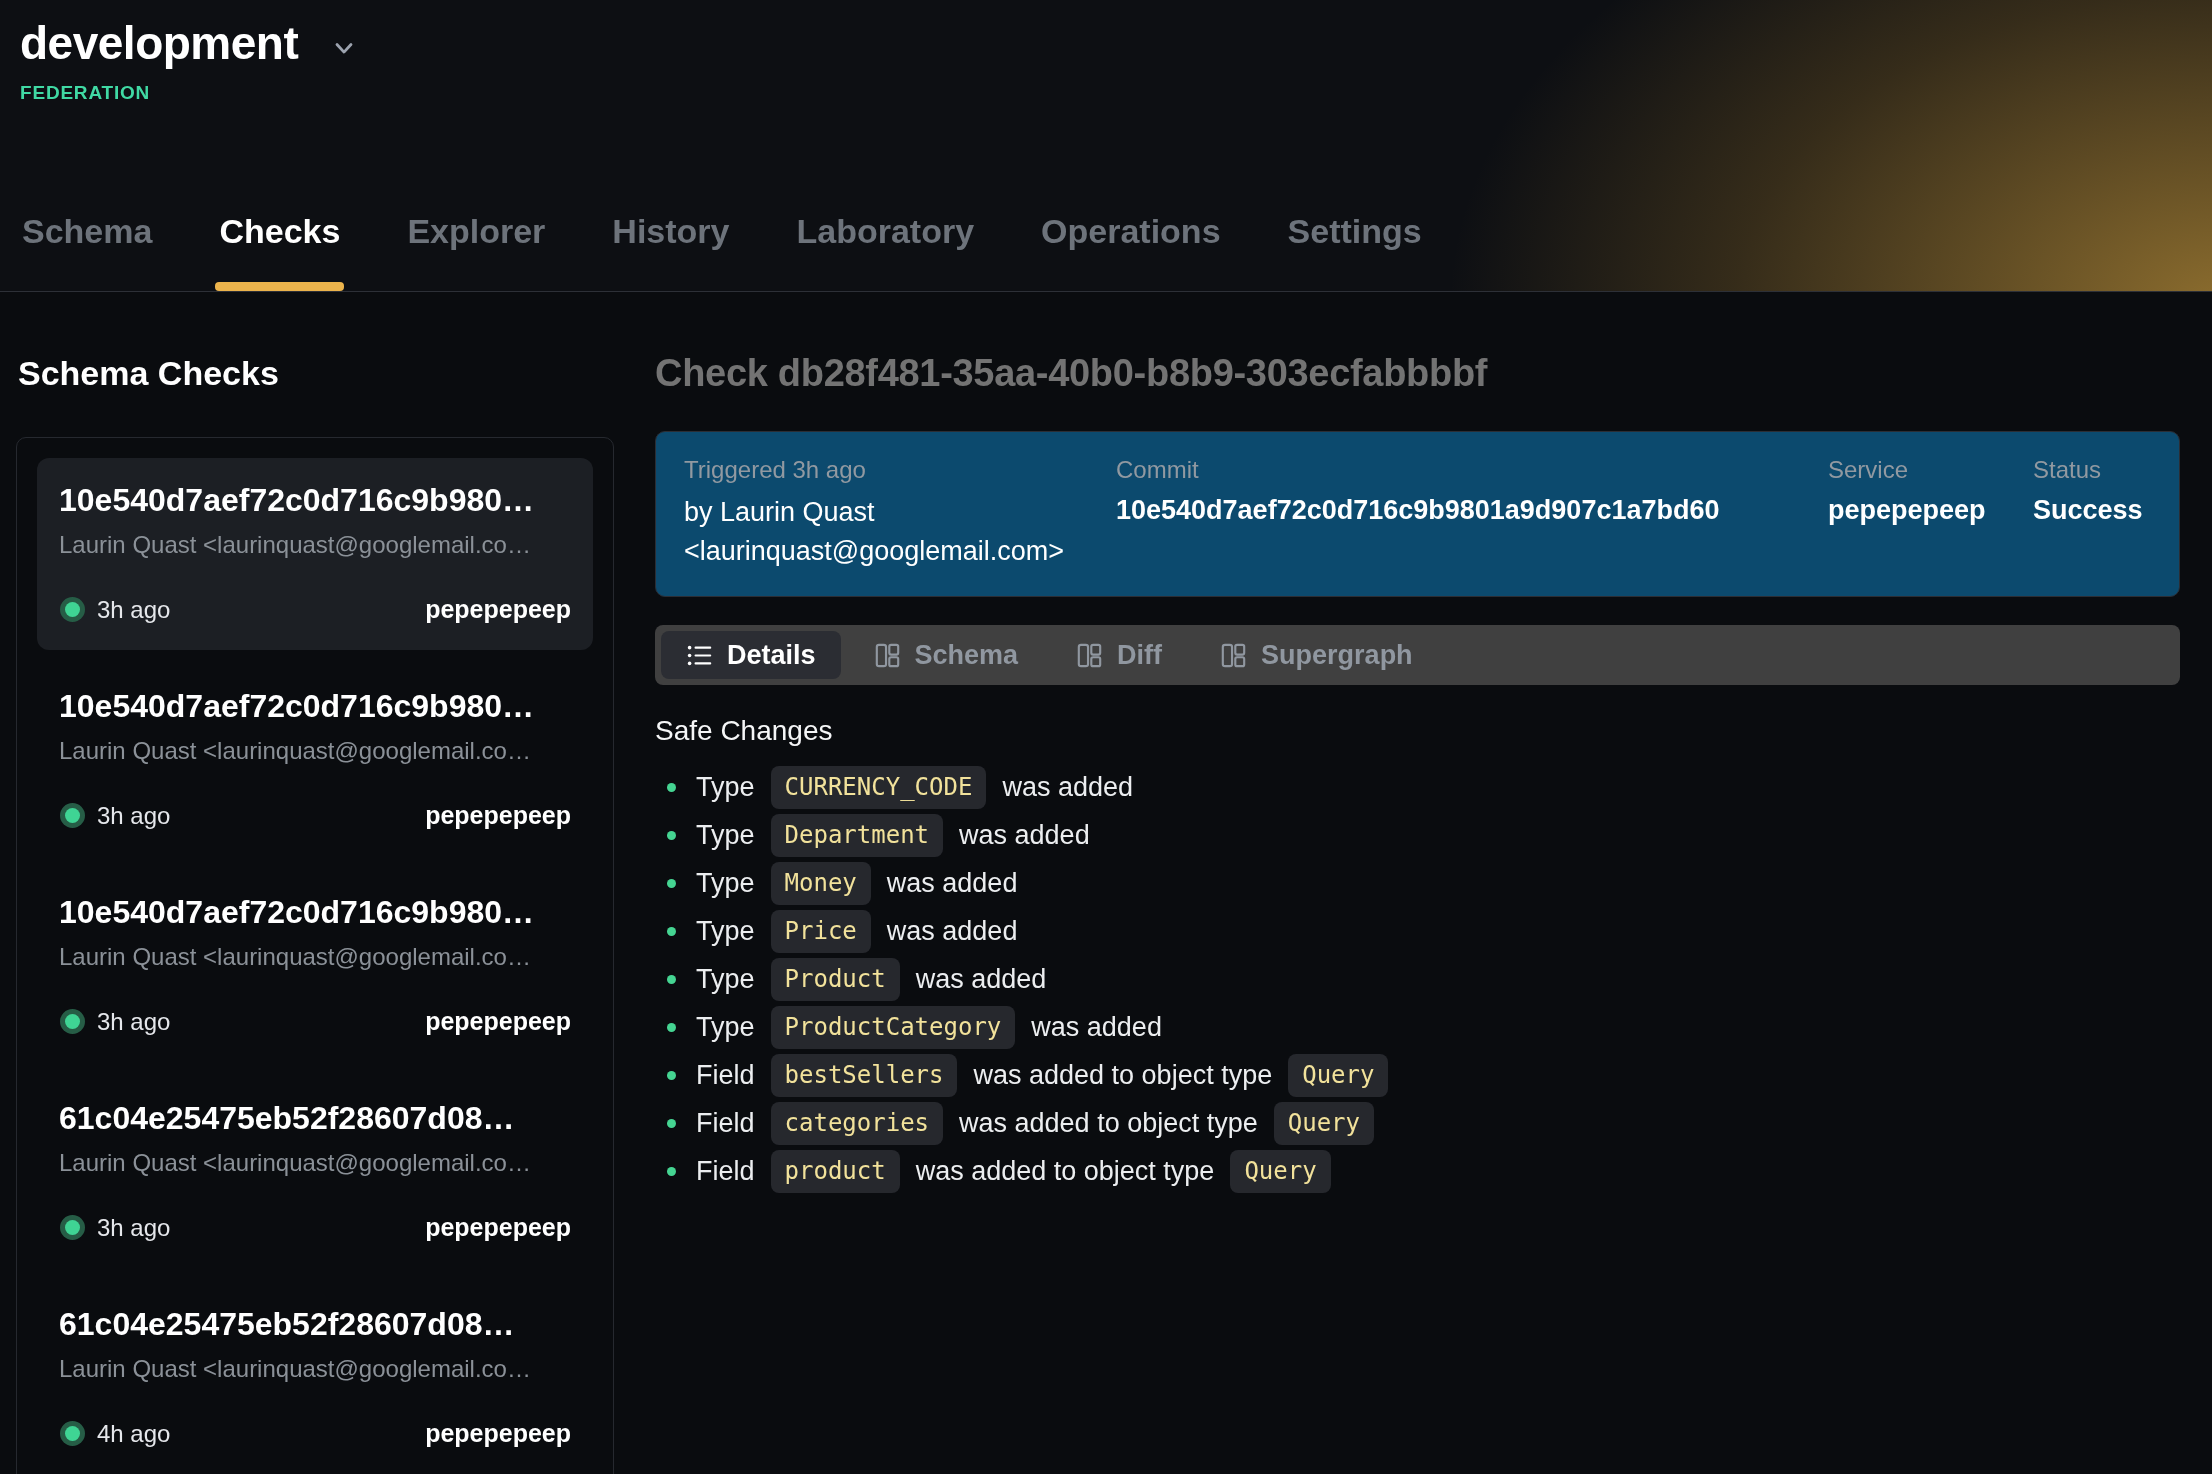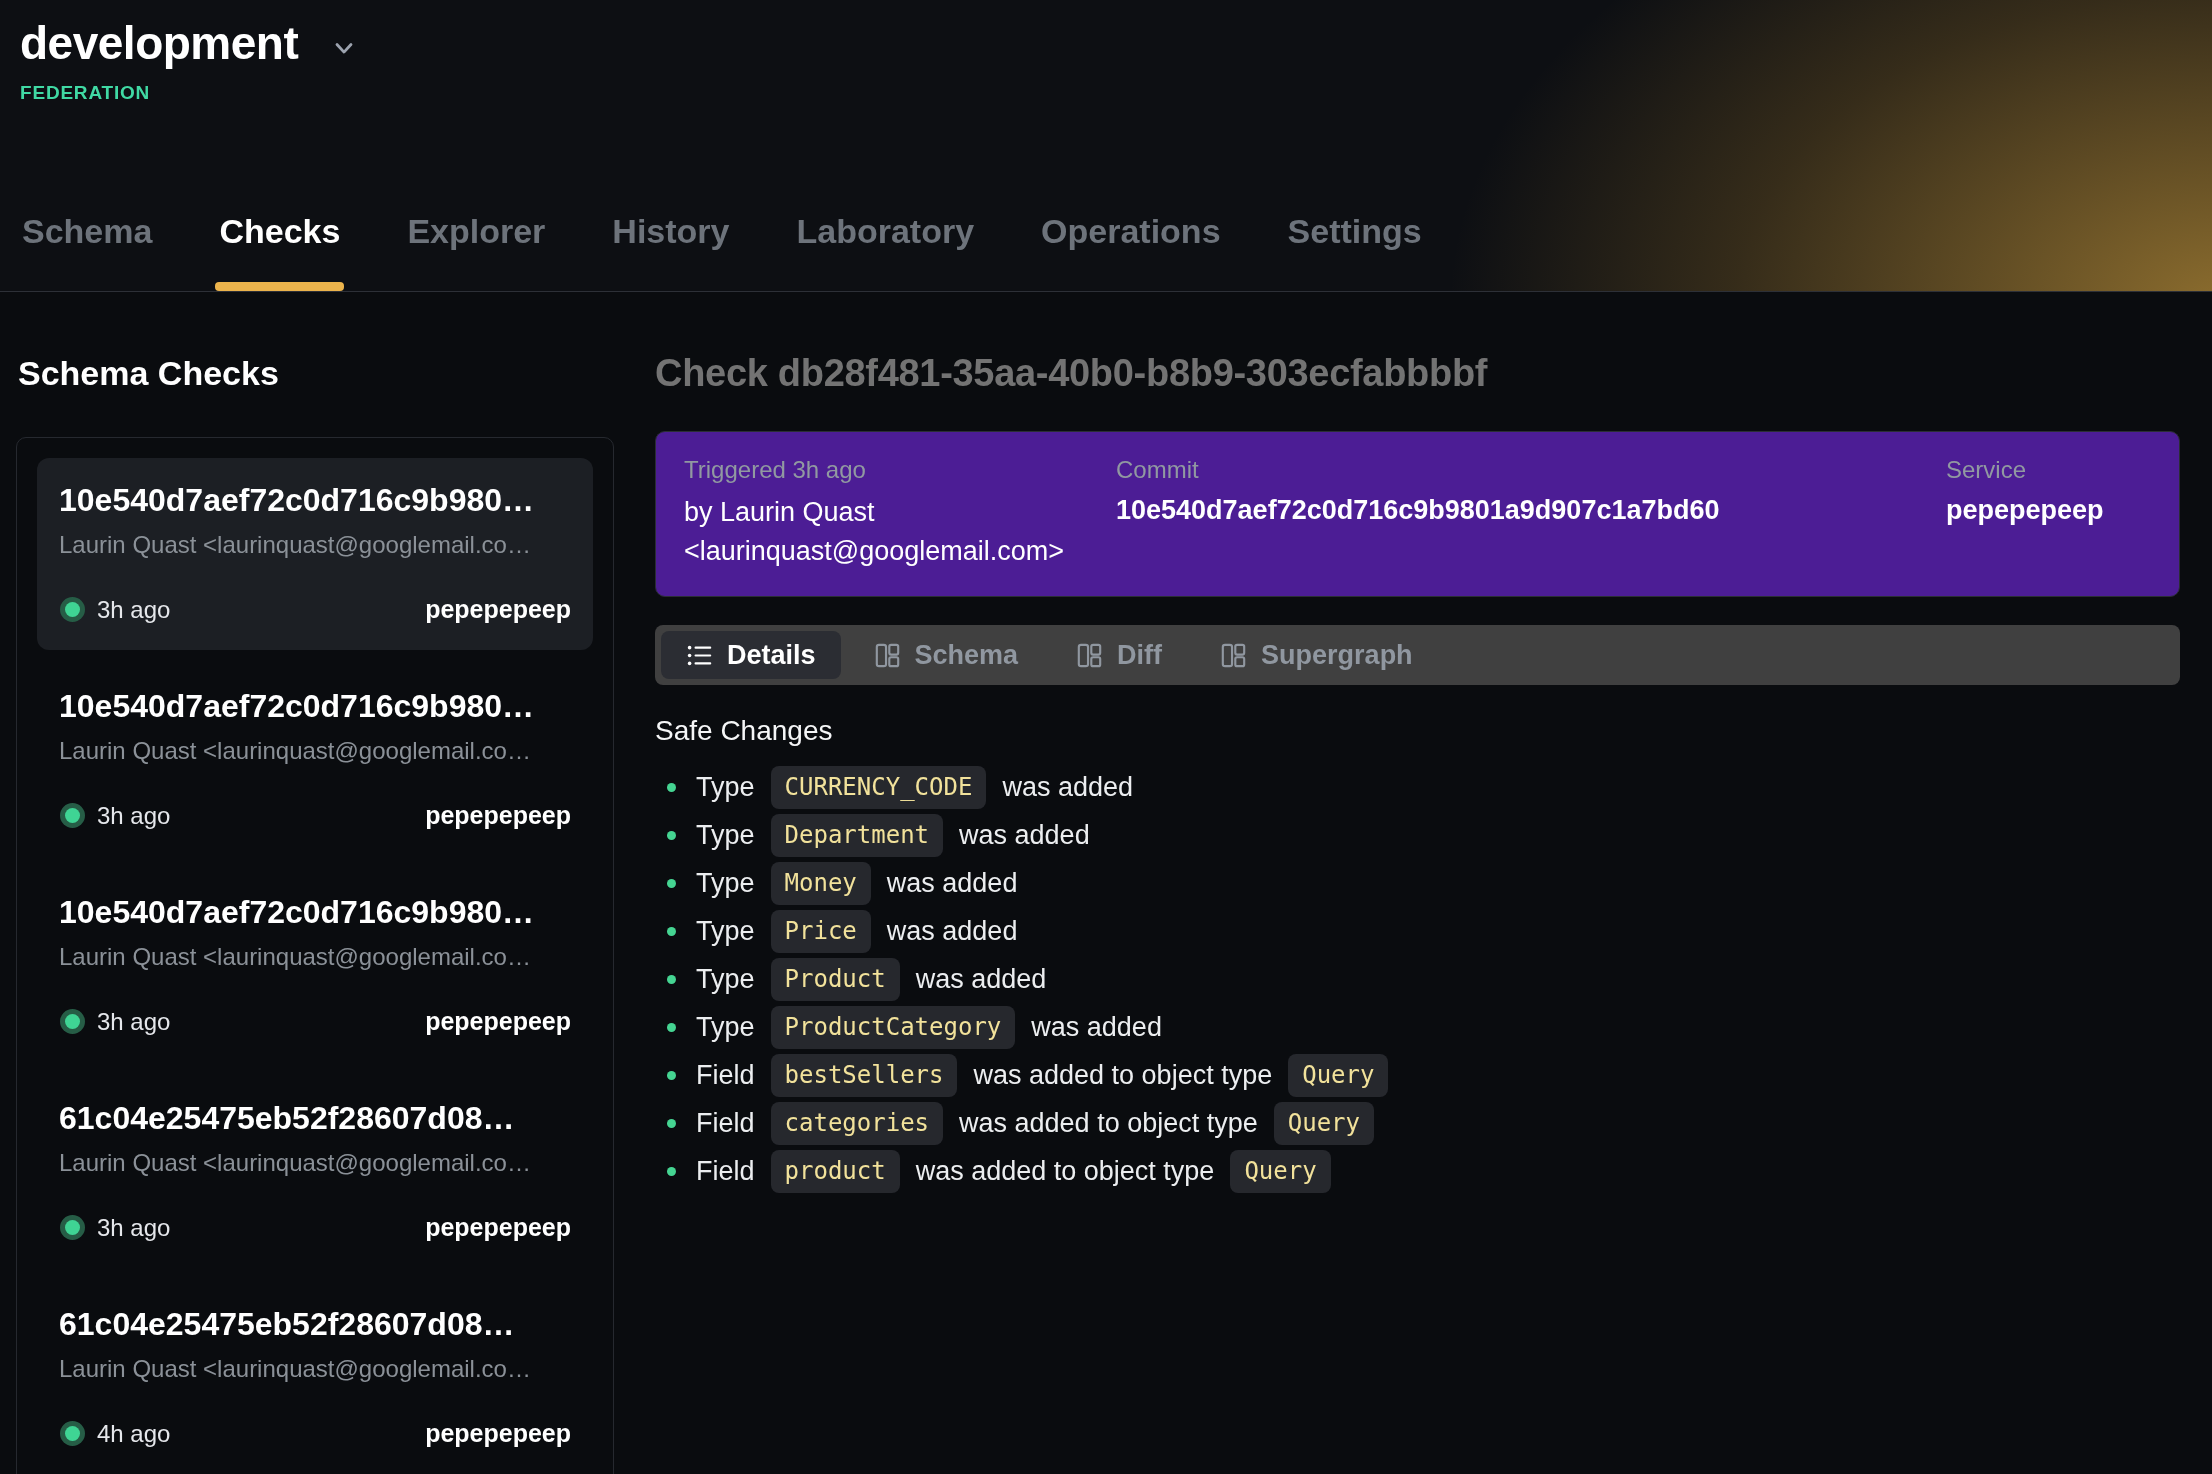--- a/index.html
+++ b/index.html
@@ -35,21 +35,21 @@
   .check-item.selected { background:#1c1f24; }
   .ci-title { font-size:32px; font-weight:700; color:#fff; white-space:nowrap; overflow:hidden; }
   .ci-author { margin-top:12px; font-size:24px; color:#8b9198; white-space:nowrap; overflow:hidden; }
   .ci-meta { margin-top:36px; display:flex; align-items:center; font-size:24px; color:#e5e7eb; }
   .dot { flex:none; width:15px; height:15px; border-radius:50%; background:#3fd494; box-shadow:0 0 0 5px #265d46; margin:5px 17px 5px 6px; }
   .ci-service { margin-left:auto; font-weight:700; font-size:25px; color:#fff; }
 
   .main { flex:1; padding:0 32px 0 41px; min-width:0; }
   .check-title { margin:60px 0 0; font-size:38px; font-weight:700; color:#737373; letter-spacing:-0.3px; }
 
-  .meta-box { margin-top:36px; background:#4c1d95; border:1px solid #2b2e35; border-radius:10px;
+  .meta-box { margin-top:36px; background:#0c4a6e; border:1px solid #2b2e35; border-radius:10px;
               padding:24px 28px 26px; display:flex; }
   .mcol-triggered { flex:0 0 432px; }
   .mcol-commit { flex:1; min-width:0; }
   .mcol-service { flex:0 0 205px; }
   .mcol-status { flex:0 0 118px; }
   .mlabel { font-size:24px; line-height:28px; color:#9199a1; }
   .mval { font-size:27px; line-height:37px; margin-top:8px; color:#fff; }
   .mval.plain { font-weight:400; margin-top:10px; }
   .mval.plain + .mval.plain { margin-top:2px; }
   .mval.bold { font-weight:700; }
@@ -166,20 +166,24 @@
           <div class="mval plain">&lt;laurinquast@googlemail.com&gt;</div>
         </div>
         <div class="mcol-commit">
           <div class="mlabel">Commit</div>
           <div class="mval bold">10e540d7aef72c0d716c9b9801a9d907c1a7bd60</div>
         </div>
         <div class="mcol-service">
           <div class="mlabel">Service</div>
           <div class="mval bold">pepepepeep</div>
         </div>
+        <div class="mcol-status">
+          <div class="mlabel">Status</div>
+          <div class="mval bold">Success</div>
+        </div>
       </section>
 
       <div class="subtabs">
         <button class="subtab active">
           <svg viewBox="0 0 24 24">
             <circle class="dotfill" cx="3.2" cy="5" r="1.6"></circle>
               <circle class="dotfill" cx="3.2" cy="12" r="1.6"></circle>
               <circle class="dotfill" cx="3.2" cy="19" r="1.6"></circle>
             <line x1="8.5" y1="5" x2="21.5" y2="5"></line>
               <line x1="8.5" y1="12" x2="21.5" y2="12"></line>

